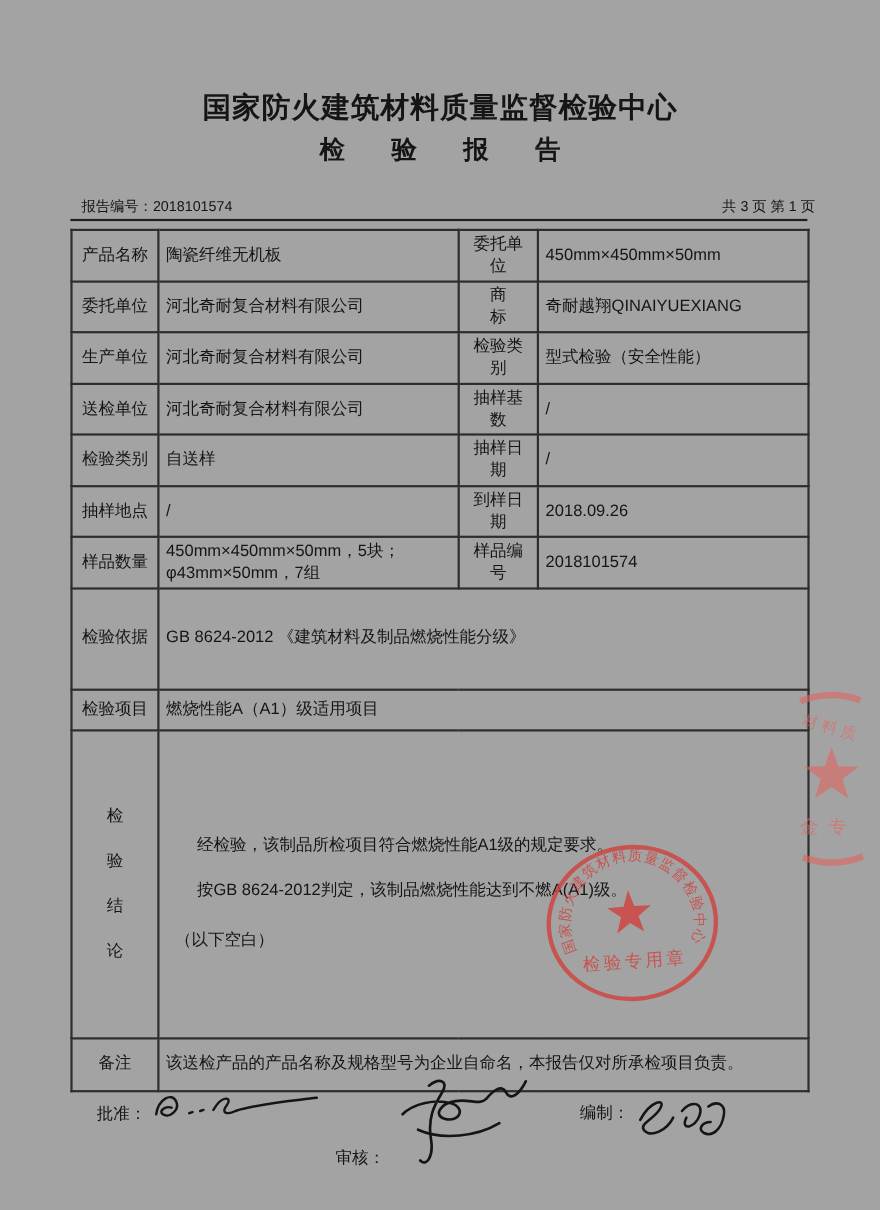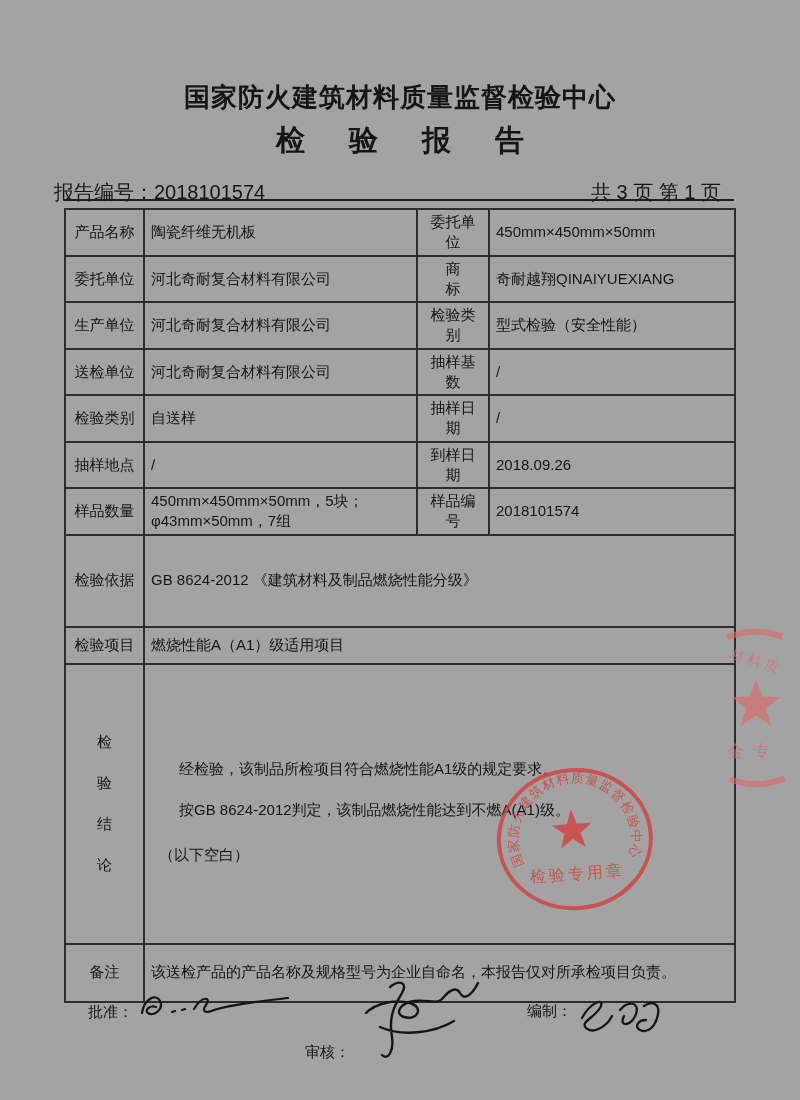--- a/index.html
+++ b/index.html
@@ -7,40 +7,40 @@
   .page{
     position:relative;width:800px;height:1100px;background:#a3a3a3;
     font-family:"Liberation Sans", sans-serif;color:#151515;overflow:hidden;
   }
   .org-title{
     position:absolute;top:80px;left:0;width:100%;text-align:center;
     font-size:26px;font-weight:bold;letter-spacing:1px;margin:0;
   }
   .doc-title{
     position:absolute;top:121px;left:0;width:100%;text-align:center;
-    font-size:29px;font-weight:bold;letter-spacing:18px;text-indent:18px;margin:0;
+    font-size:23px;font-weight:bold;letter-spacing:18px;text-indent:18px;margin:0;
   }
   .report-line{
-    position:absolute;top:179px;left:54px;width:667px;
-    display:flex;justify-content:space-between;font-size:20px;
+    position:absolute;top:179px;left:74px;width:667px;
+    display:flex;justify-content:space-between;font-size:13px;
   }
   .rule{position:absolute;top:199px;left:64px;width:670px;height:2px;background:#1f1f1f;}
 
   table.report{
     position:absolute;top:208px;left:64px;width:670px;
     border-collapse:collapse;table-layout:fixed;border-radius:28px;
   }
   table.report td{
     border:2px solid #2d2d2d;font-size:15px;vertical-align:middle;
     padding:2px 6px;line-height:1.35;overflow:hidden;
   }
   td.lbl{text-align:center;padding:2px 2px;}
   tr.h36{height:36px;} tr.h40{height:40px;} tr.h38{height:38px;}
   tr.h33{height:33px;} tr.h44{height:44px;} tr.h72{height:92px;}
-  tr.h37{height:37px;} tr.h280{height:280px;} tr.h66{height:58px;}
+  tr.h37{height:37px;} tr.h280{height:280px;} tr.h66{height:48px;}
 
   td.conclusion-cell{position:relative;vertical-align:top;padding:0;}
   .v-label{display:flex;flex-direction:column;align-items:center;justify-content:center;height:100%;gap:21px;font-size:15px;}
   .c-body{position:relative;width:100%;height:100%;}
   .c-body p{margin:0;font-size:15px;}
   .p1{padding-top:17px;padding-left:28px;}
   .p2{padding-top:21px;padding-left:28px;}
   .p3{padding-top:25px;padding-left:8px;}
 
   

